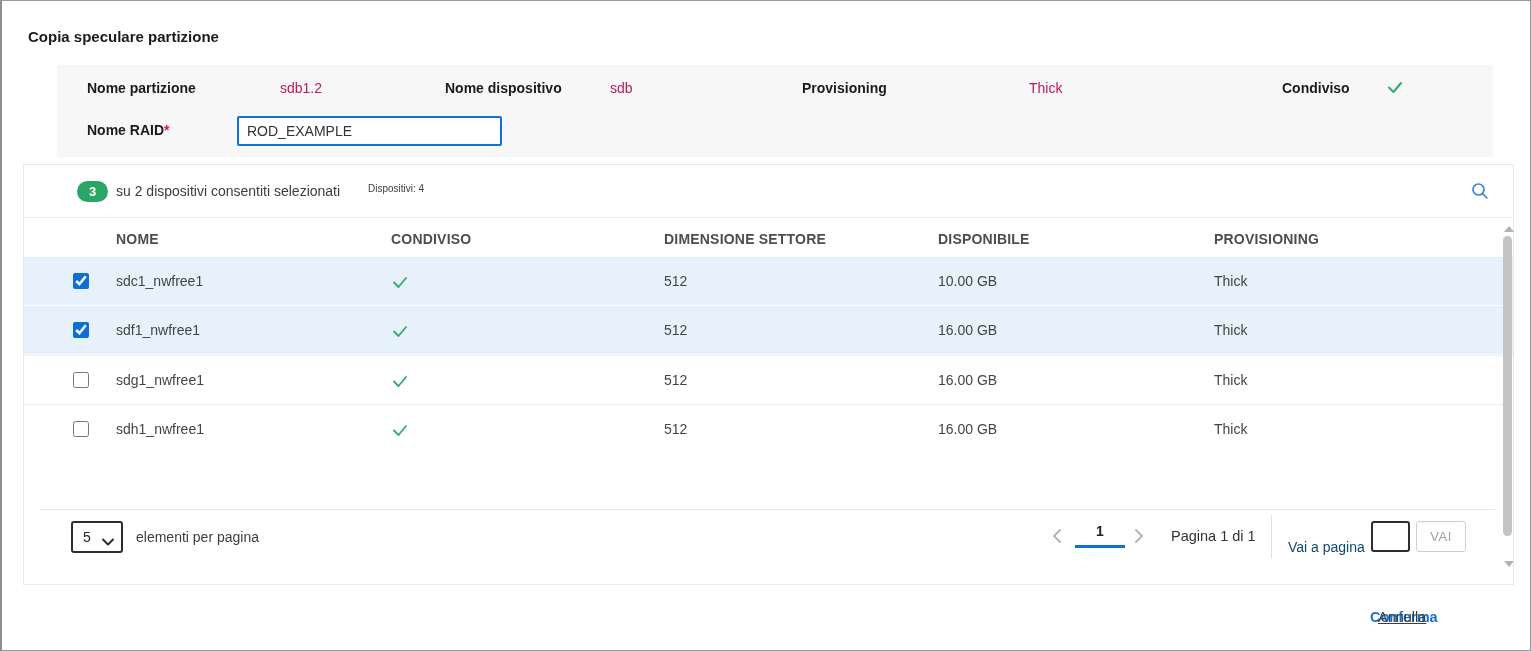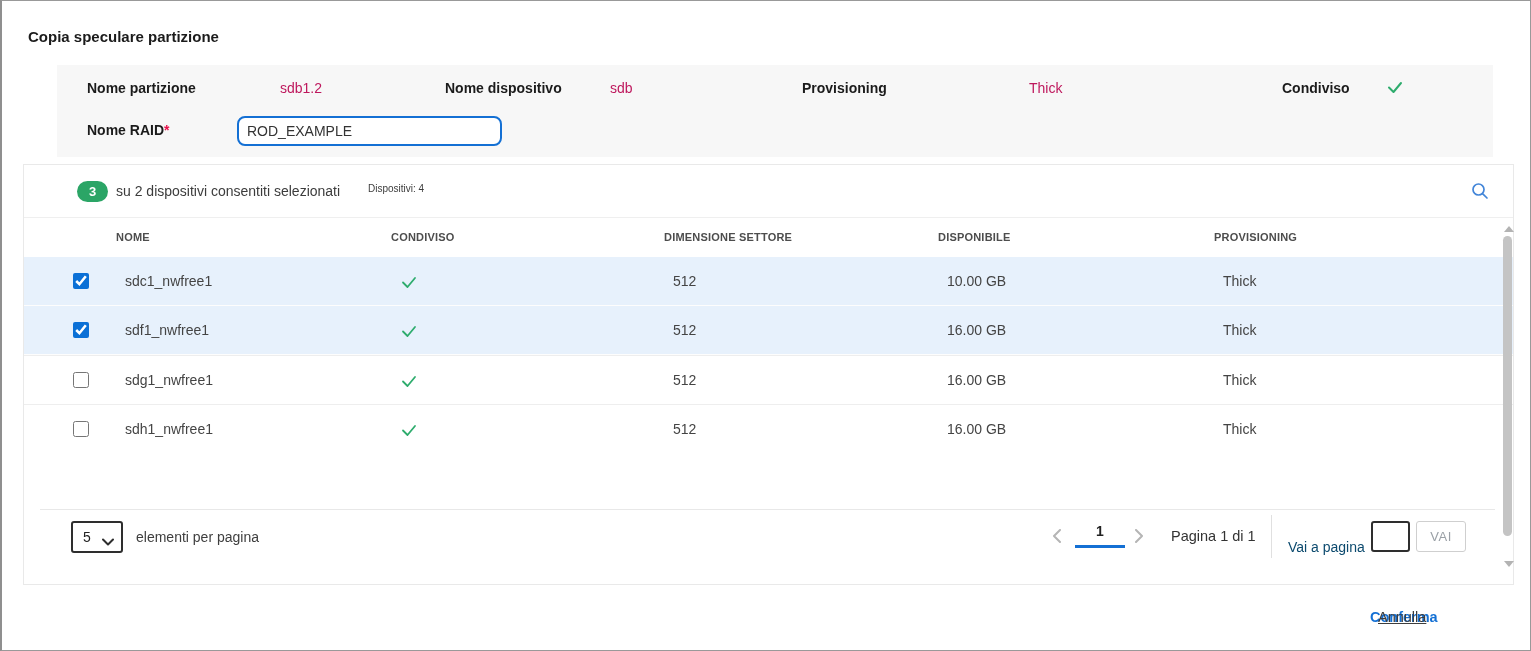--- a/index.html
+++ b/index.html
@@ -11,36 +11,36 @@
   body{font-family:"Liberation Sans", sans-serif;color:var(--text);}
   .dialog{position:relative;width:1531px;height:651px;background:#fff;border:1px solid #999;border-left:2px solid #8f8f8f;overflow:hidden;}
   .title{position:absolute;left:26px;top:27px;font-size:15px;font-weight:bold;color:var(--text-dark);}
   
   .form-panel{position:absolute;left:55px;top:64px;width:1436px;height:92px;background:var(--panel-bg);}
   .fp-item{position:absolute;top:13px;height:20px;line-height:20px;font-size:14px;}
   .fp-label{font-weight:bold;color:var(--text-dark);}
   .fp-value{color:#be185d;}
   .raid-label{position:absolute;left:30px;top:57px;font-size:14px;font-weight:bold;color:var(--text-dark);}
   .req{color:#e8114b;font-weight:bold;}
-  .raid-input{position:absolute;left:180px;top:51px;width:265px;height:30px;border:2px solid var(--accent);border-radius:8px;background:#fff;font-family:"Liberation Sans",sans-serif;font-size:14px;color:#333;padding:0 8px;outline:none;}
+  .raid-input{position:absolute;left:180px;top:51px;width:265px;height:30px;border:2px solid var(--accent);border-radius:2px;background:#fff;font-family:"Liberation Sans",sans-serif;font-size:14px;color:#333;padding:0 8px;outline:none;}
   
   .card{position:absolute;left:21px;top:163px;width:1491px;height:421px;background:#fff;border:1px solid var(--border);}
   .sel-bar{position:absolute;left:0;top:0;width:100%;height:53px;border-bottom:1px solid #efefef;}
   .badge{position:absolute;left:53px;top:16px;width:31px;height:21px;border-radius:11px;background:var(--green);color:#fff;font-size:13px;font-weight:bold;text-align:center;line-height:21px;}
   .sel-text{position:absolute;left:92px;top:18px;font-size:14px;color:#3c3c3c;}
   .dev-text{position:absolute;left:344px;top:18px;font-size:10px;color:#3c3c3c;}
   .search-btn{position:absolute;left:1442px;top:14px;width:28px;height:26px;background:none;border:none;cursor:pointer;}
   
   .thead{position:absolute;left:0;top:53px;width:100%;height:39px;}
-  .th{position:absolute;top:13px;font-size:11px;font-weight:bold;color:#4d4d4d;letter-spacing:.2px;}
+  .th{position:absolute;top:13px;font-size:14px;font-weight:bold;color:#4d4d4d;letter-spacing:.2px;}
   .rows{position:absolute;left:0;top:92px;width:100%;}
   .row{position:relative;width:100%;height:49px;background:#fff;}
   .row.selected{background:var(--row-selected);border-bottom:1px solid #fdfdfd;}
   .row.plain{border-top:1px solid #eee;}
-  .cell{position:absolute;top:0;height:49px;line-height:49px;font-size:14px;color:#444;margin-left:9px;}
+  .cell{position:absolute;top:0;height:49px;line-height:49px;font-size:14px;color:#444;}
   .cb{position:absolute;left:49px;top:16px;width:16px;height:16px;accent-color:var(--checkbox-blue);cursor:pointer;}
   .col-name{left:92px;} .col-cond{left:367px;} .col-size{left:640px;} .col-avail{left:914px;} .col-prov{left:1190px;}
   .cell .checkmark{margin-top:16px;display:block;}
   
   .pag-divider{position:absolute;left:16px;top:344px;width:1455px;border-top:1px solid #e8e8e8;}
   .pag{position:absolute;left:0;top:344px;width:100%;height:76px;}
   .pagesize-wrap{position:absolute;left:47px;top:12px;width:52px;height:32px;}
   .pagesize{width:52px;height:32px;border:2px solid #2e2e2e;border-radius:3px;background:#fff;font-family:"Liberation Sans",sans-serif;font-size:14px;color:#222;padding:0 0 0 10px;appearance:none;-webkit-appearance:none;outline:none;cursor:pointer;}
   .pagesize-chev{position:absolute;right:9px;top:11px;pointer-events:none;}
   .per-page{position:absolute;left:112px;top:20px;font-size:14px;color:#3e3e3e;}

